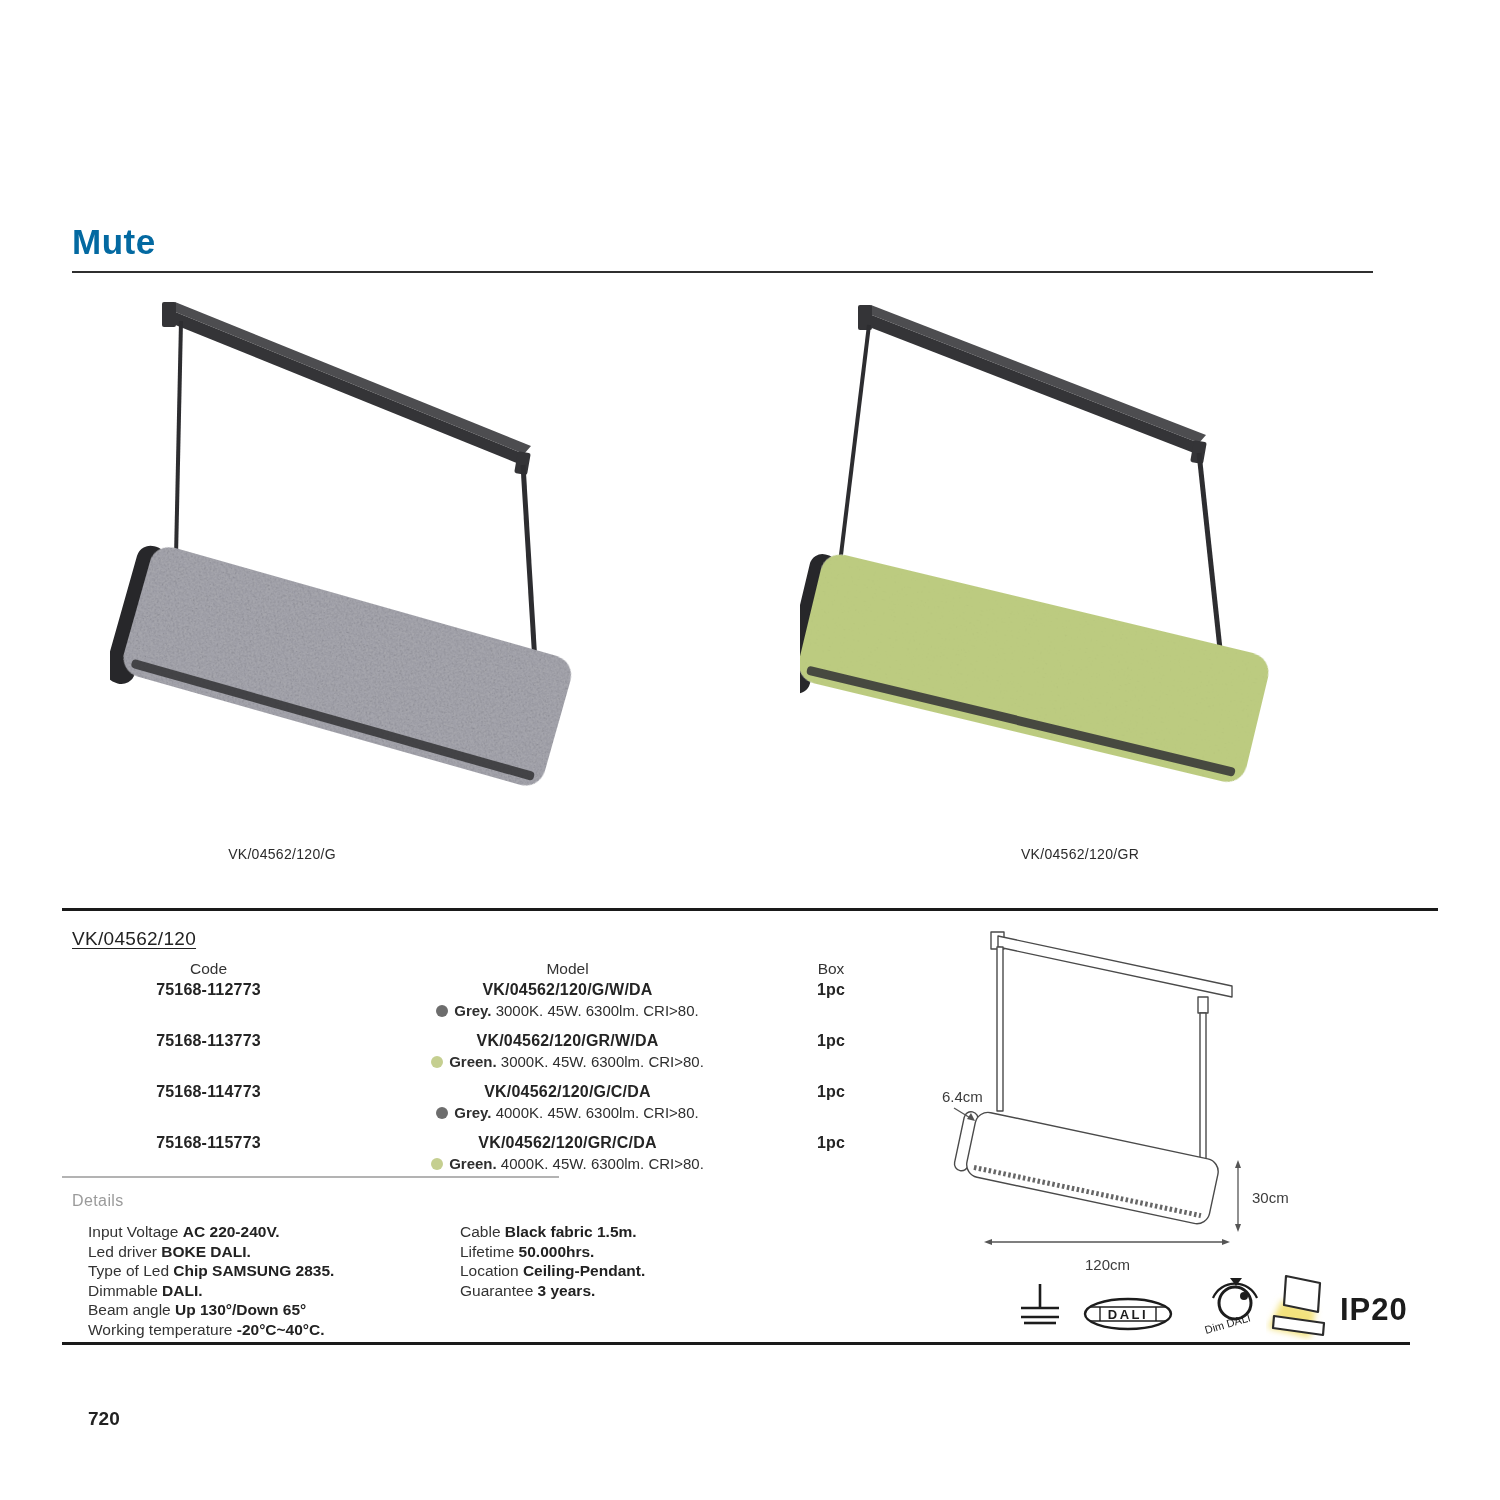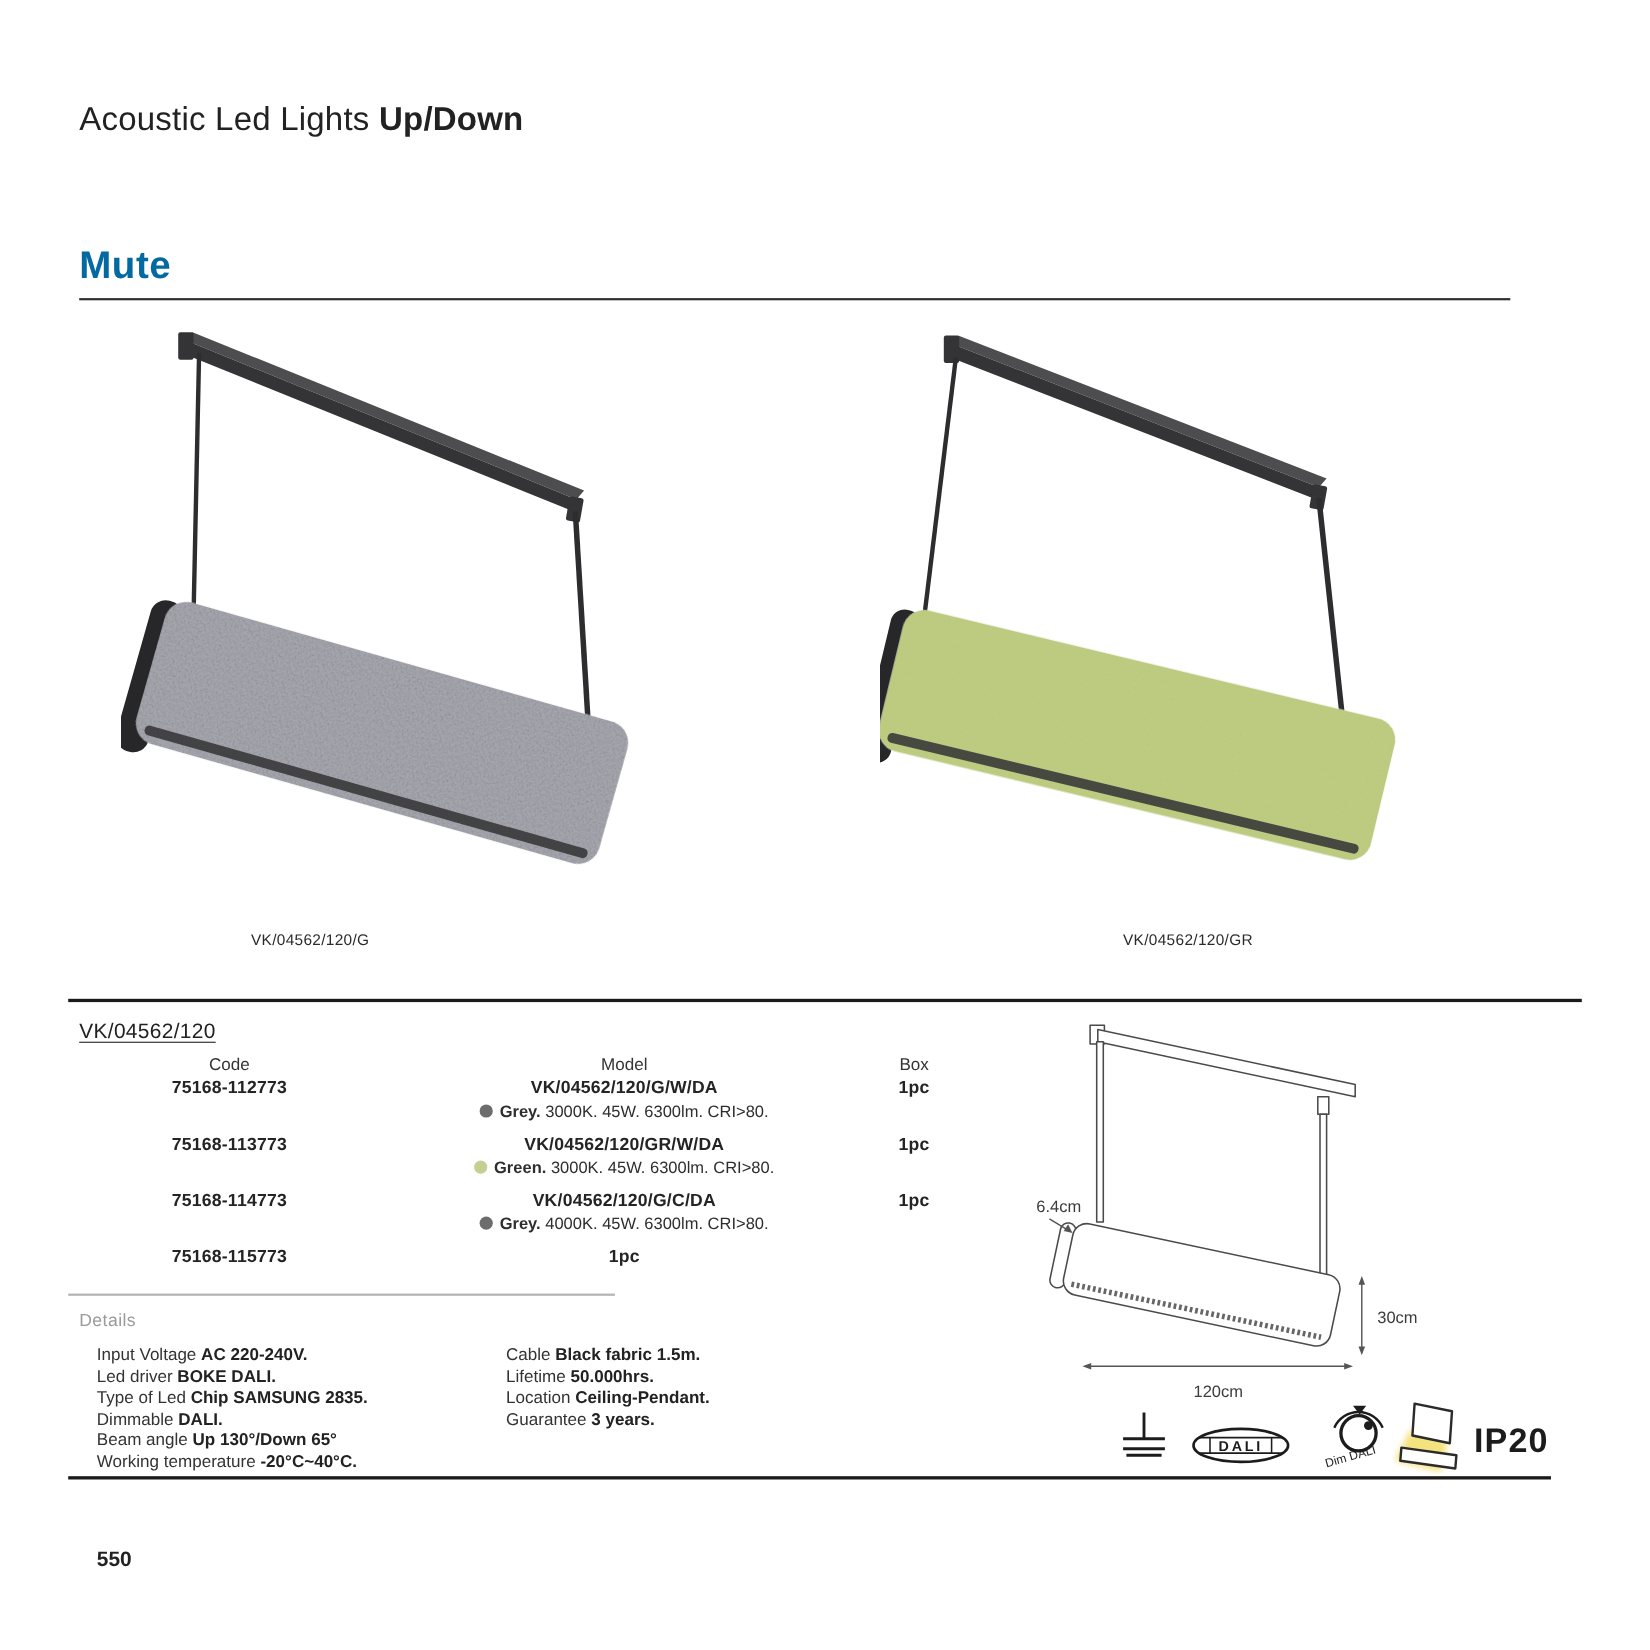--- a/index.html
+++ b/index.html
@@ -48,23 +48,20 @@
   .page-number{left:88px;top:1408px;font-size:19px;font-weight:600;color:#222;}
 
   svg text{font-family:"Liberation Sans",sans-serif;}
   .dim-label{font-size:15px;fill:#3c3c3c;}
 </style>
 </head>
 <body>
 
 <div class="page">
 
-  <div class="abs category">
-    <span>Acoustic Led Lights </span><b>Up/Down</b>
-  </div>
   <div class="abs product-title">Mute</div>
   <div class="abs title-rule"></div>
 
   <svg class="abs" style="left:110px;top:295px;" width="580" height="530" viewBox="0 0 580 530">
     <defs>
       <filter id="feltGrey" x="-5%" y="-5%" width="110%" height="110%">
         <feTurbulence type="fractalNoise" baseFrequency="0.55" numOctaves="3" seed="8" result="n"></feTurbulence>
         <feColorMatrix in="n" type="matrix" values="0.33 0.33 0.33 0 0.42  0.33 0.33 0.33 0 0.42  0.33 0.33 0.33 0 0.45  0 0 0 0 1" result="noise"></feColorMatrix>
         <feBlend in="noise" in2="SourceGraphic" mode="multiply" result="blended"></feBlend>
         <feComposite in="blended" in2="SourceGraphic" operator="in"></feComposite>
@@ -142,20 +139,24 @@
       <span class="cell-code">75168-114773</span>
       <div>
         <div class="cell-model">VK/04562/120/G/C/DA</div>
         <div class="cell-desc"><span class="dot dot-grey"></span><b>Grey.</b> <span>4000K. 45W. 6300lm. CRI&gt;80.</span></div>
       </div>
       <span class="cell-box">1pc</span>
     </div>
 
     <div class="spec-row">
       <span class="cell-code">75168-115773</span>
+      <div>
+        <div class="cell-model">VK/04562/120/GR/C/DA</div>
+        <div class="cell-desc"><span class="dot dot-green"></span><b>Green.</b> <span>4000K. 45W. 6300lm. CRI&gt;80.</span></div>
+      </div>
       <span class="cell-box">1pc</span>
     </div>
   </div>
 
   <div class="abs rule-grey"></div>
   <div class="abs details-title">Details</div>
 
   <div class="abs details-col details-left">
     <div class="dline"><span class="dl">Input Voltage </span><span class="dv">AC 220-240V.</span></div>
     <div class="dline"><span class="dl">Led driver </span><span class="dv">BOKE DALI.</span></div>
@@ -234,15 +235,15 @@
         </filter>
       </defs>
     <polygon points="16,28 50,38 44,66 2,56" fill="#f3e27d" filter="url(#iconGlow)"></polygon>
     <polygon points="20,4 54,11 52,40 18,33" fill="#fff" stroke="#2b2b2b" stroke-width="2.2" stroke-linejoin="round"></polygon>
     <polygon points="8,44 58,51 57,63 7,56" fill="#fff" stroke="#2b2b2b" stroke-width="2.2" stroke-linejoin="round"></polygon>
   </svg>
 
   <div class="abs ip-rating">IP20</div>
 
   <div class="abs rule-bottom"></div>
-  <div class="abs page-number">550</div>
+  <div class="abs page-number">720</div>
 
 </div>
 
 </body></html>

